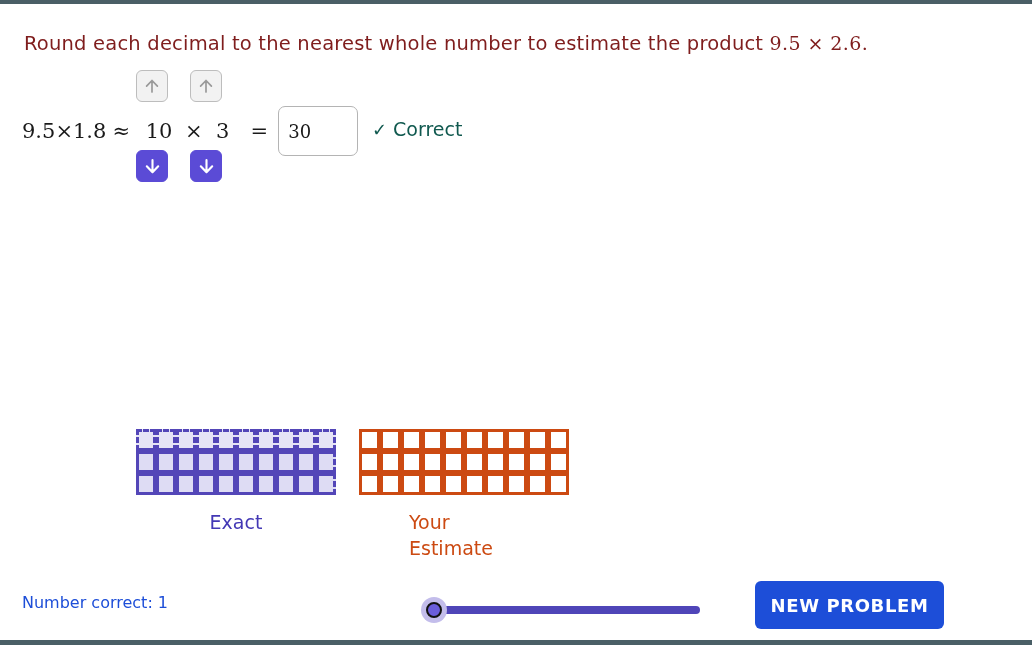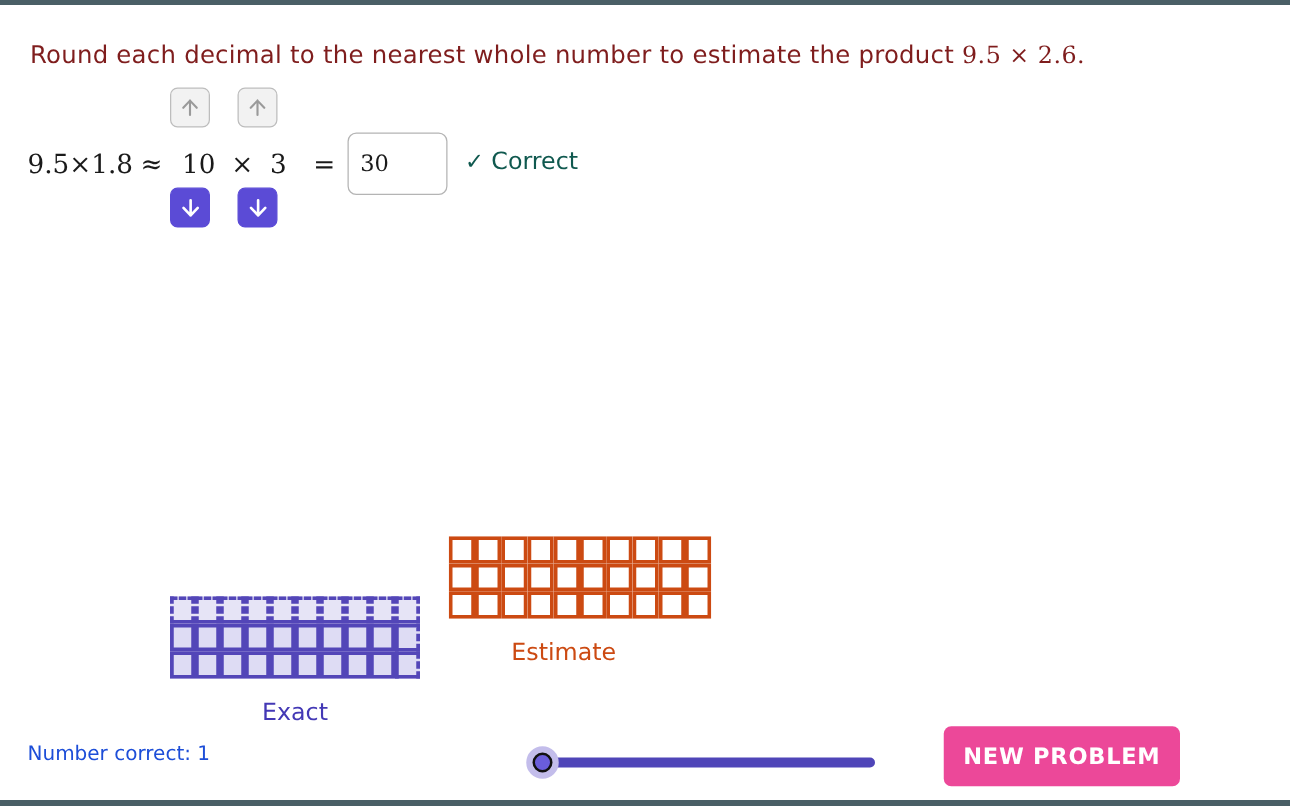--- a/index.html
+++ b/index.html
@@ -121,21 +121,21 @@
 
   
   .grids {
     position: absolute;
     left: 0;
     top: 425px;
     width: 1032px;
     height: 140px;
   }
   .grid-block { position: absolute; }
-  .grid-exact { left: 136px; top: 0px; margin-top: 48px; }
+  .grid-exact { left: 136px; top: 0px; }
   .grid-estimate { left: 359px; top: 0px; }
 
   .grid {
     position: relative;
     display: grid;
     gap: 0;
     overflow: hidden;
   }
   .cell {
     box-sizing: border-box;
@@ -232,21 +232,21 @@
     border-radius: 50%;
     background: #6a5ddb;
     border: 2px solid #111111;
   }
   .new-problem-btn {
     position: absolute;
     left: 755px;
     top: 2px;
     width: 189px;
     height: 48px;
-    background: #ec4899;
+    background: #1d4ed8;
     border: none;
     border-radius: 6px;
     color: #ffffff;
     font-family: "DejaVu Sans", sans-serif;
     font-size: 18px;
     font-weight: bold;
     letter-spacing: 0.6px;
     cursor: pointer;
   }
 </style>
@@ -363,20 +363,21 @@
           <div class="cell cell-estimate"></div>
           <div class="cell cell-estimate"></div>
           <div class="cell cell-estimate"></div>
           <div class="cell cell-estimate"></div>
           <div class="cell cell-estimate"></div>
           <div class="cell cell-estimate"></div>
           <div class="cell cell-estimate"></div>
           <div class="cell cell-estimate"></div>
         </div>
       <div class="grid-label label-estimate">
+        <div>Your</div>
         <div>Estimate</div>
       </div>
     </div>
   </div>
 
   <div class="bottom-bar">
     <div class="score">Number correct: 1</div>
 
     <div class="slider-wrap">
       <div class="slider-track"></div>

